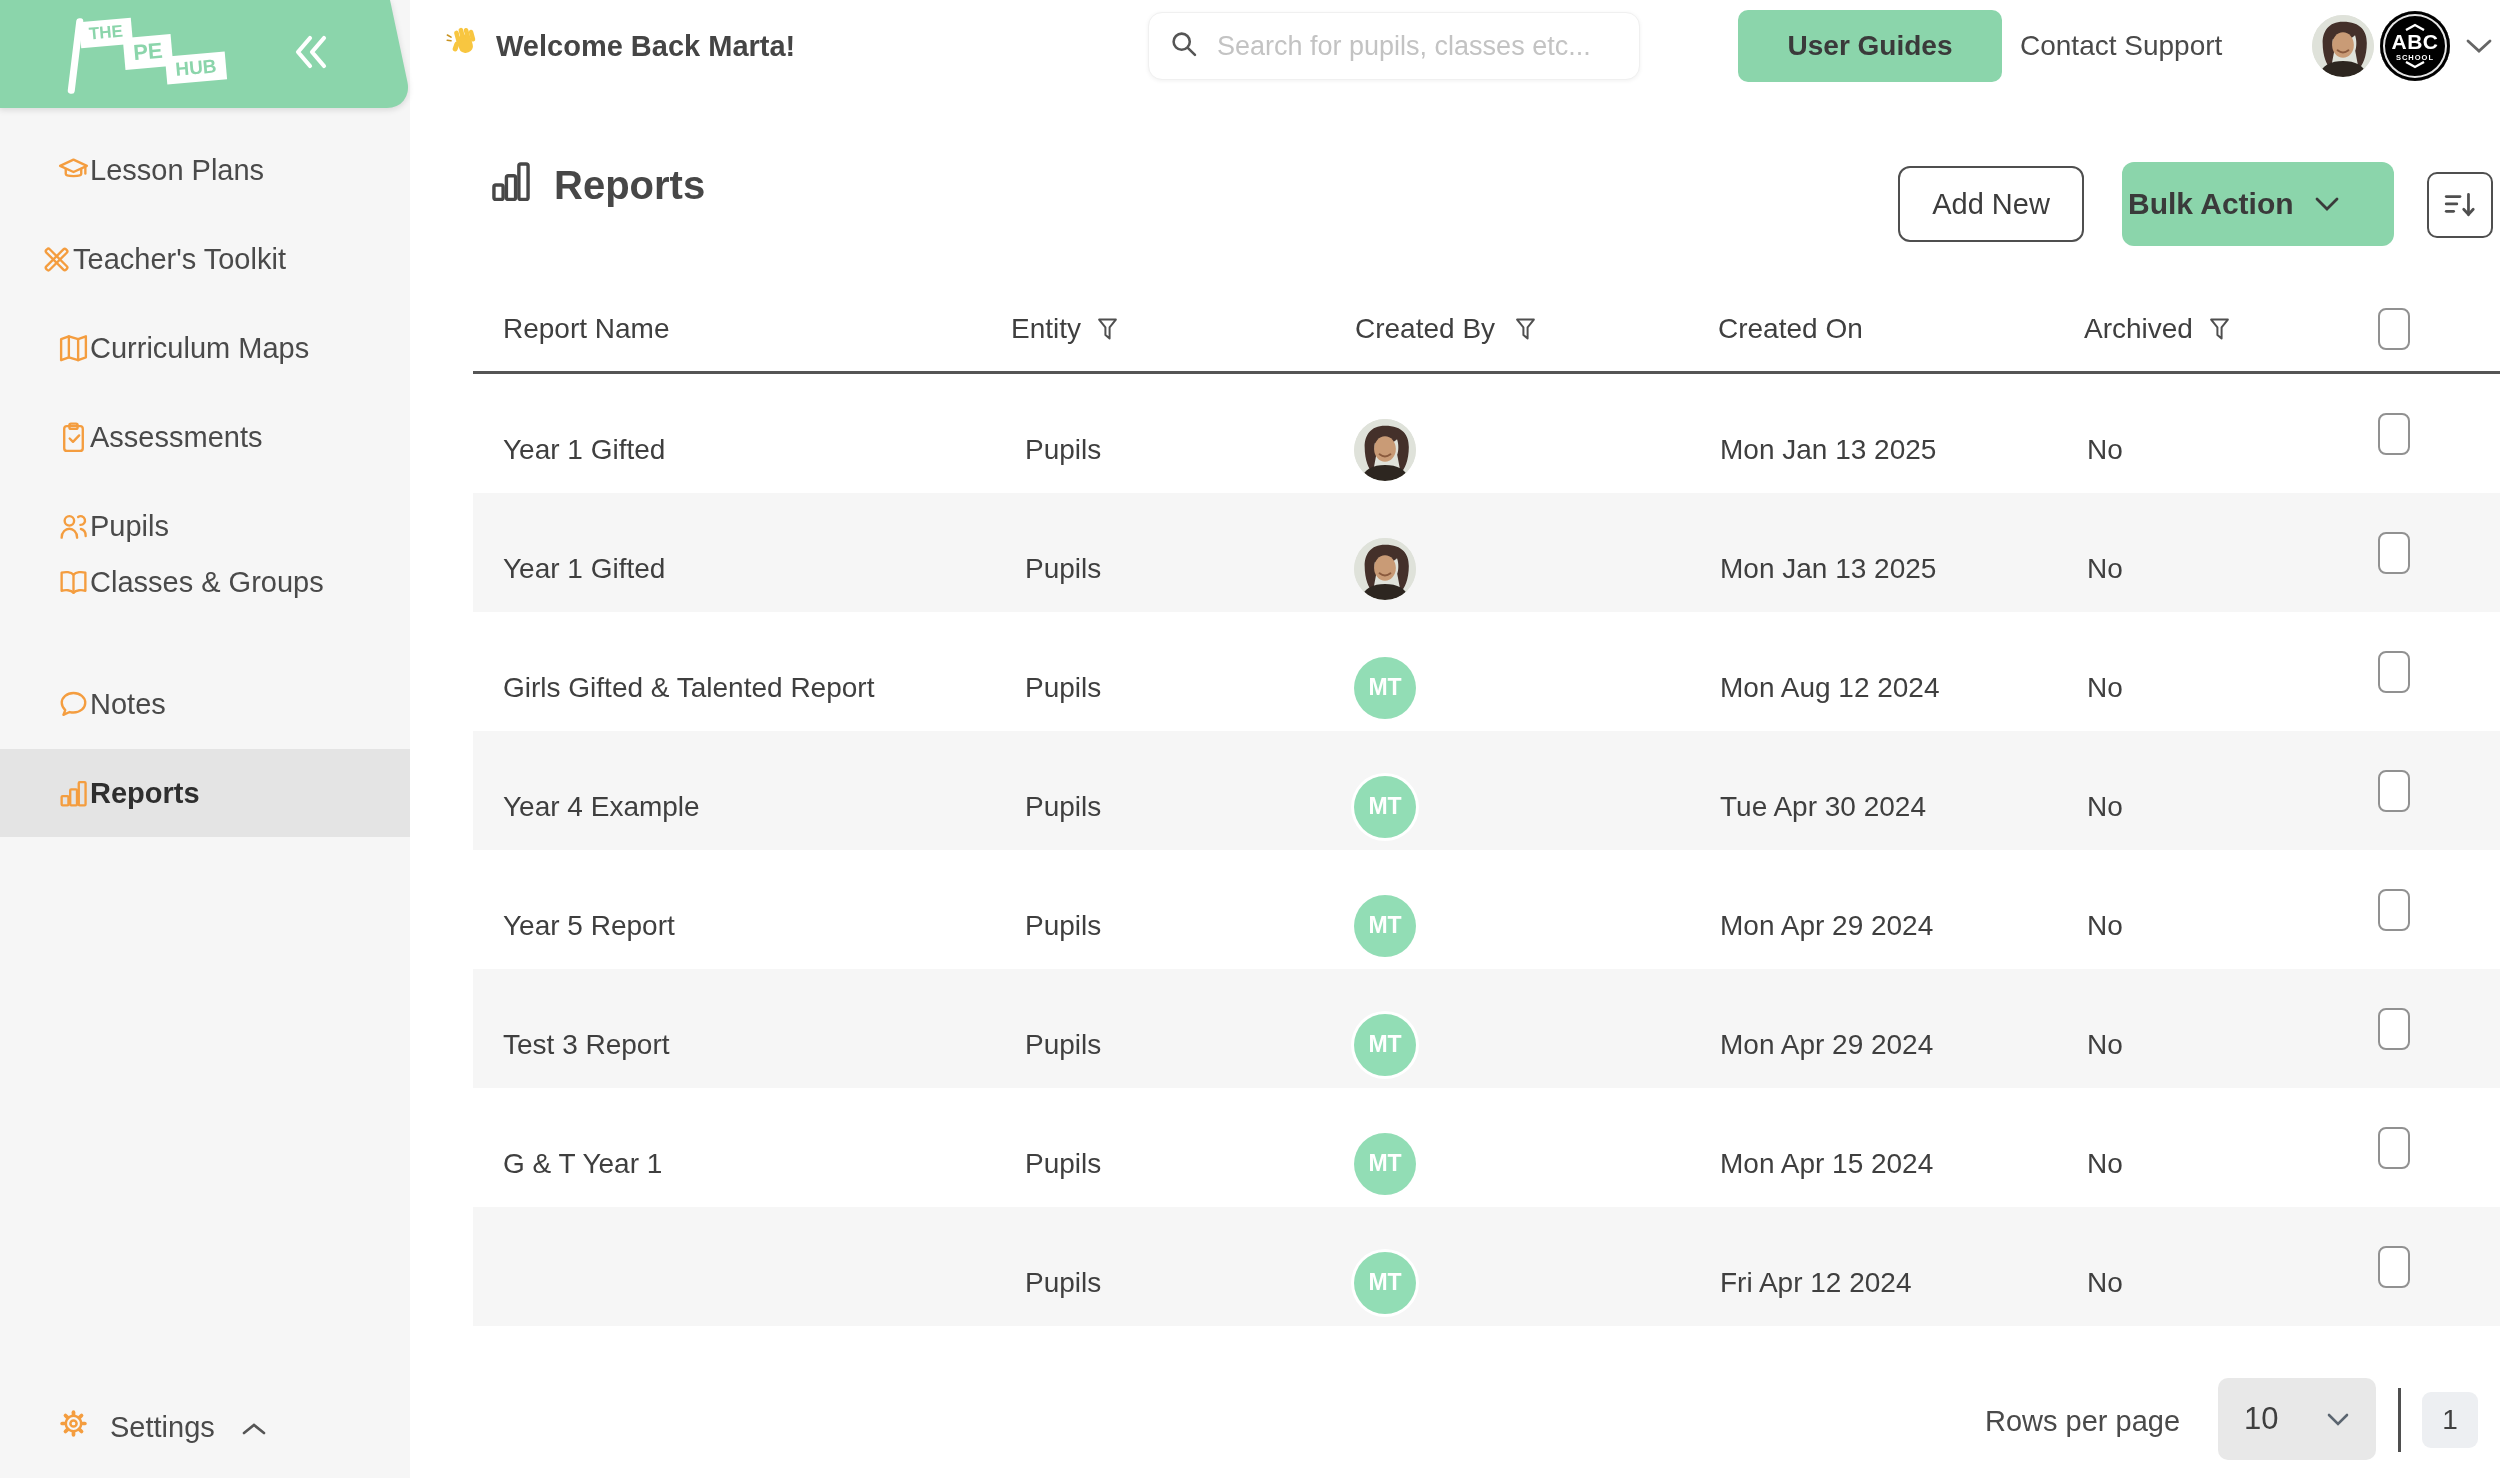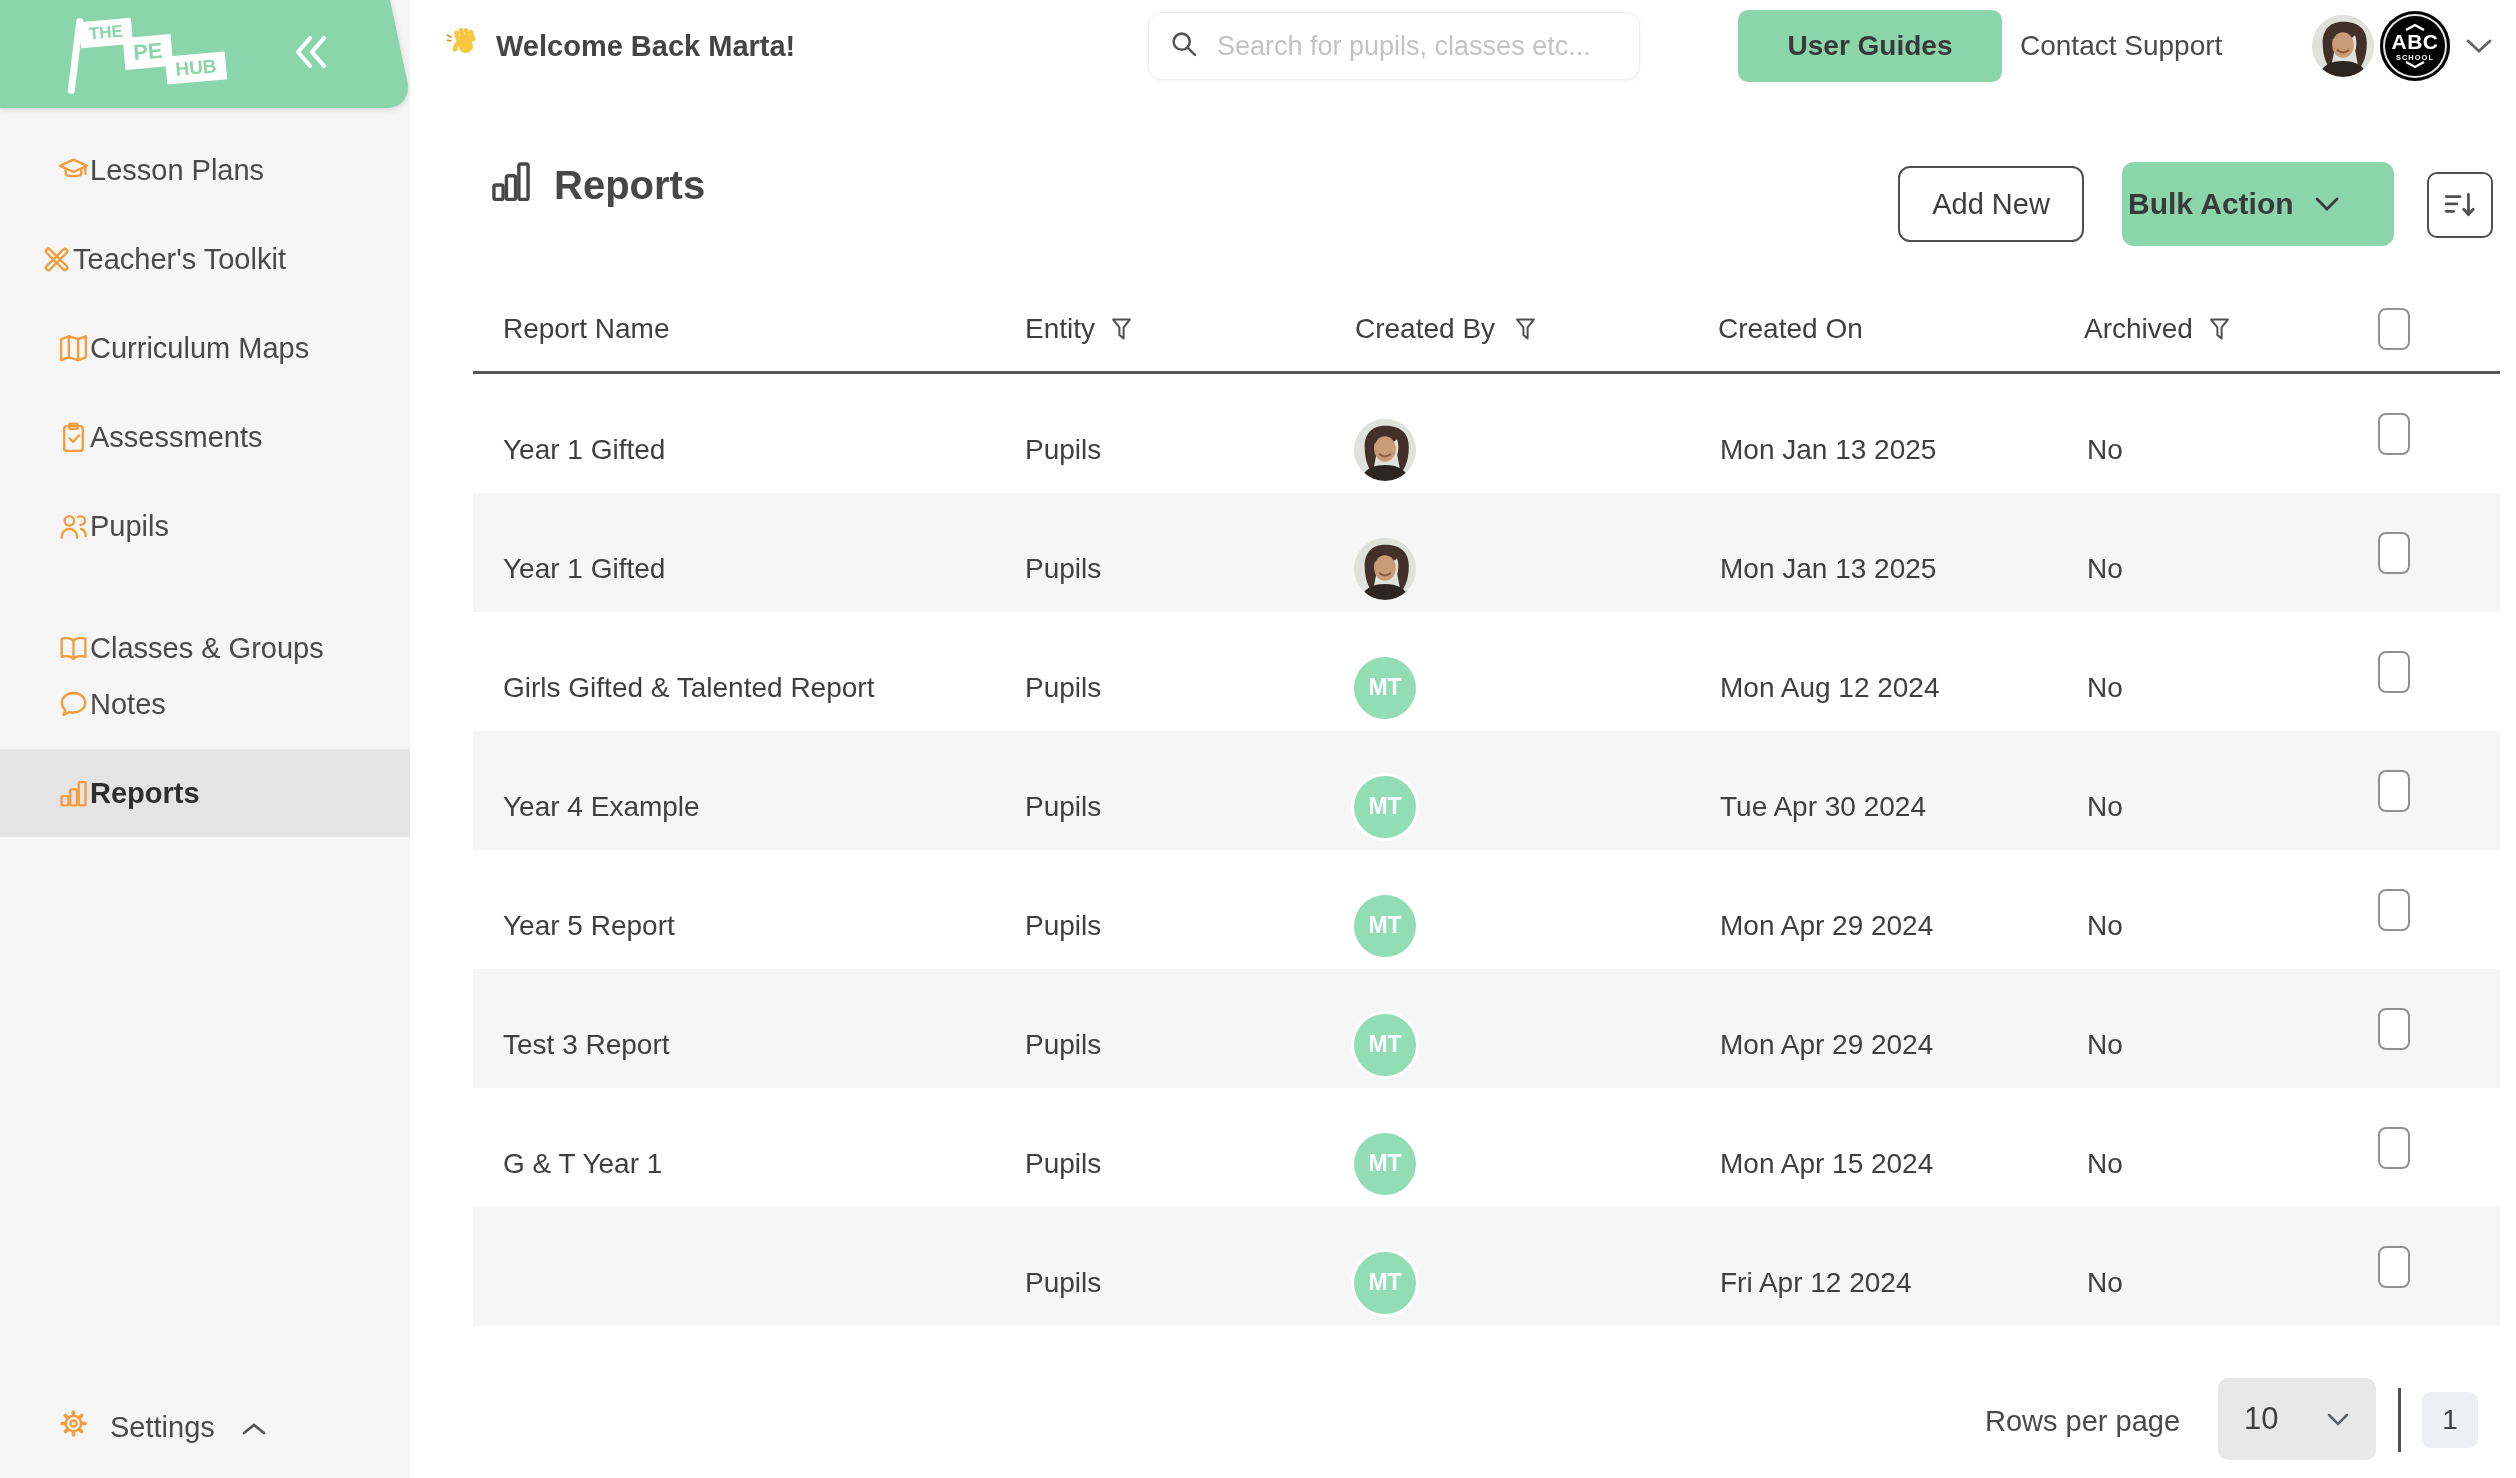--- a/index.html
+++ b/index.html
@@ -126,21 +126,21 @@
   </div>
         <div class="nav-item" style="top: 482px;">
     <span class="ic"><svg fill="none" stroke="#F49D3F" stroke-width="2.3" stroke-linecap="round" stroke-linejoin="round" width="33" height="33" viewBox="0 0 32 32">
               <circle cx="12" cy="10.5" r="4.6"></circle>
               <path d="M4.5 26.8 c0-5.6 4-8.6 7.5-8.6 s7.5 3 7.5 8.6"></path>
               <path d="M20.5 6.8 a4.2 4.2 0 1 1 2.2 7.6"></path>
               <path d="M23.2 18.4 c2.9.6 4.6 3.4 4.6 6.8"></path>
             </svg></span>
     <span class="lbl">Pupils</span>
   </div>
-        <div class="nav-item" style="top: 604px;">
+        <div class="nav-item" style="top: 538px;">
     <span class="ic"><svg fill="none" stroke="#F49D3F" stroke-width="2.3" stroke-linecap="round" stroke-linejoin="round" width="33" height="33" viewBox="0 0 32 32">
               <path d="M16 8.5 C13.5 5.5 8 5.5 4.5 6.5 V24 C8 23 13.5 23 16 26 C18.5 23 24 23 27.5 24 V6.5 C24 5.5 18.5 5.5 16 8.5 Z"></path>
               <path d="M16 8.5 V26"></path>
             </svg></span>
     <span class="lbl">Classes &amp; Groups</span>
   </div>
         <div class="nav-item" style="top: 660px;">
     <span class="ic"><svg fill="none" stroke="#F49D3F" stroke-width="2.3" stroke-linecap="round" stroke-linejoin="round" width="33" height="33" viewBox="0 0 32 32">
               <path d="M16 4.8 c6.4 0 11.4 4.2 11.4 9.5 S22.4 23.8 16 23.8 c-1.3 0-2.6-.2-3.8-.5 L6.2 26 l1.8-4.6 C6.1 19.5 4.6 17 4.6 14.3 4.6 9 9.6 4.8 16 4.8 Z"></path>
             </svg></span>
@@ -292,21 +292,21 @@
       <line x1="25" y1="5" x2="25" y2="24"></line>
         <polyline points="20.5 19 25 24 29.5 19"></polyline>
     </svg>
   </button>
 
   <div class="thead" id="thead">
     <div class="checkbox"></div>
   <div class="col" style="left: 30px;">
         <span>Report Name</span>
       </div>
-      <div class="col" style="left: 552px;">
+      <div class="col" style="left: 538px;">
         <span>Entity</span>
         <svg width="21" height="23" viewBox="0 0 20 22" fill="none" stroke="#4F4F4F" stroke-width="1.9" stroke-linejoin="round">
           <path d="M2 1.5 h16 l-6 7.5 v10.5 l-4-3.2 v-7.3 z"></path>
         </svg>
       </div>
       <div class="col" style="left: 882px; gap: 20px;">
         <span>Created By</span>
         <svg width="21" height="23" viewBox="0 0 20 22" fill="none" stroke="#4F4F4F" stroke-width="1.9" stroke-linejoin="round">
           <path d="M2 1.5 h16 l-6 7.5 v10.5 l-4-3.2 v-7.3 z"></path>
         </svg>

